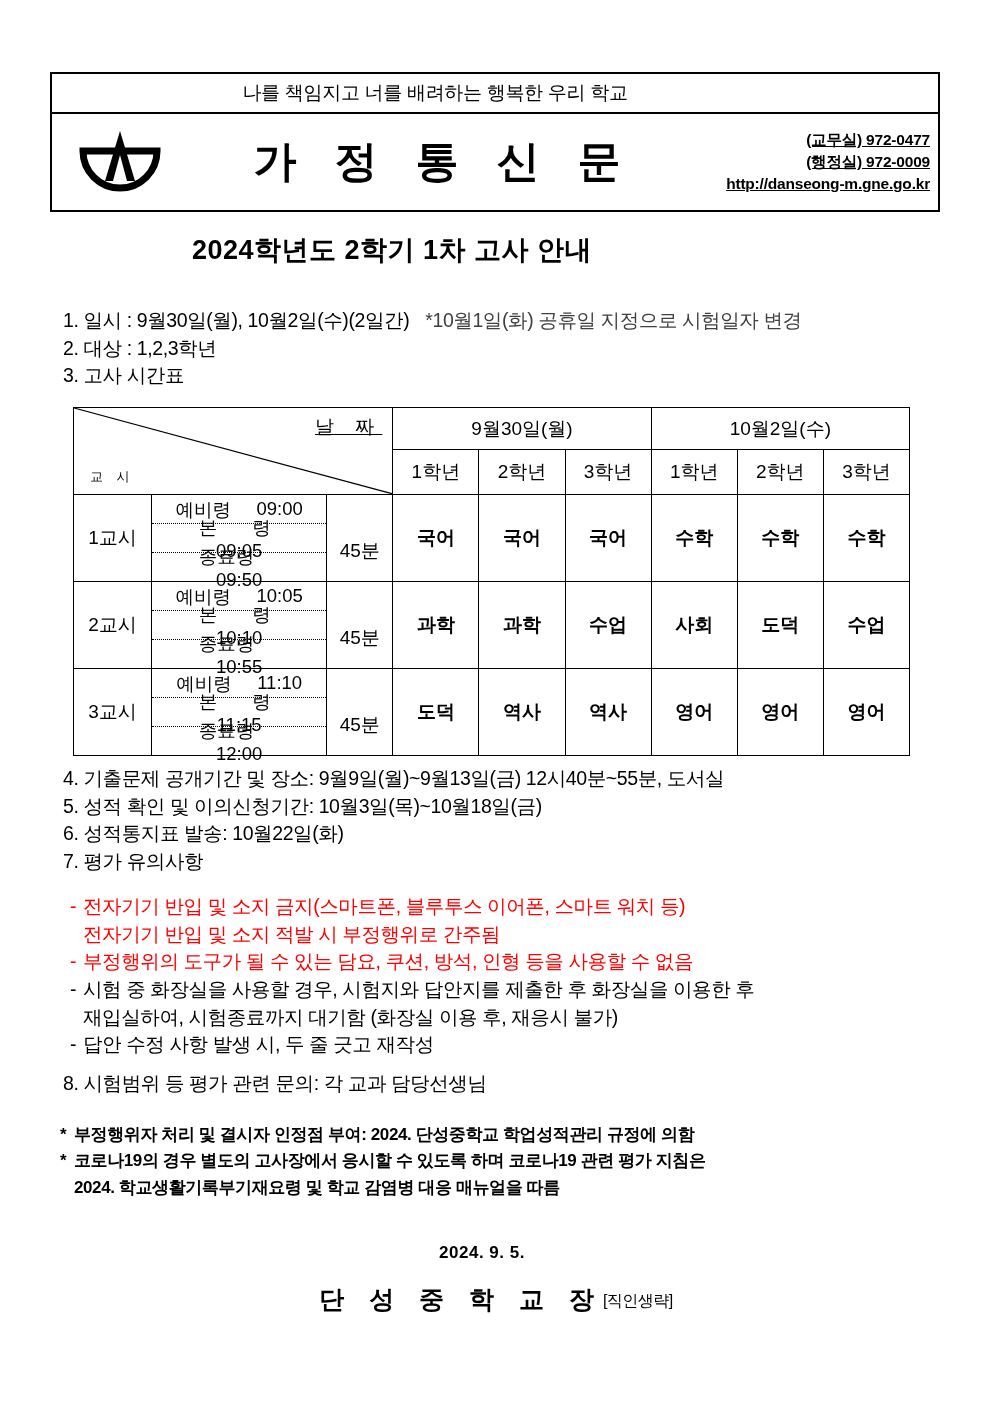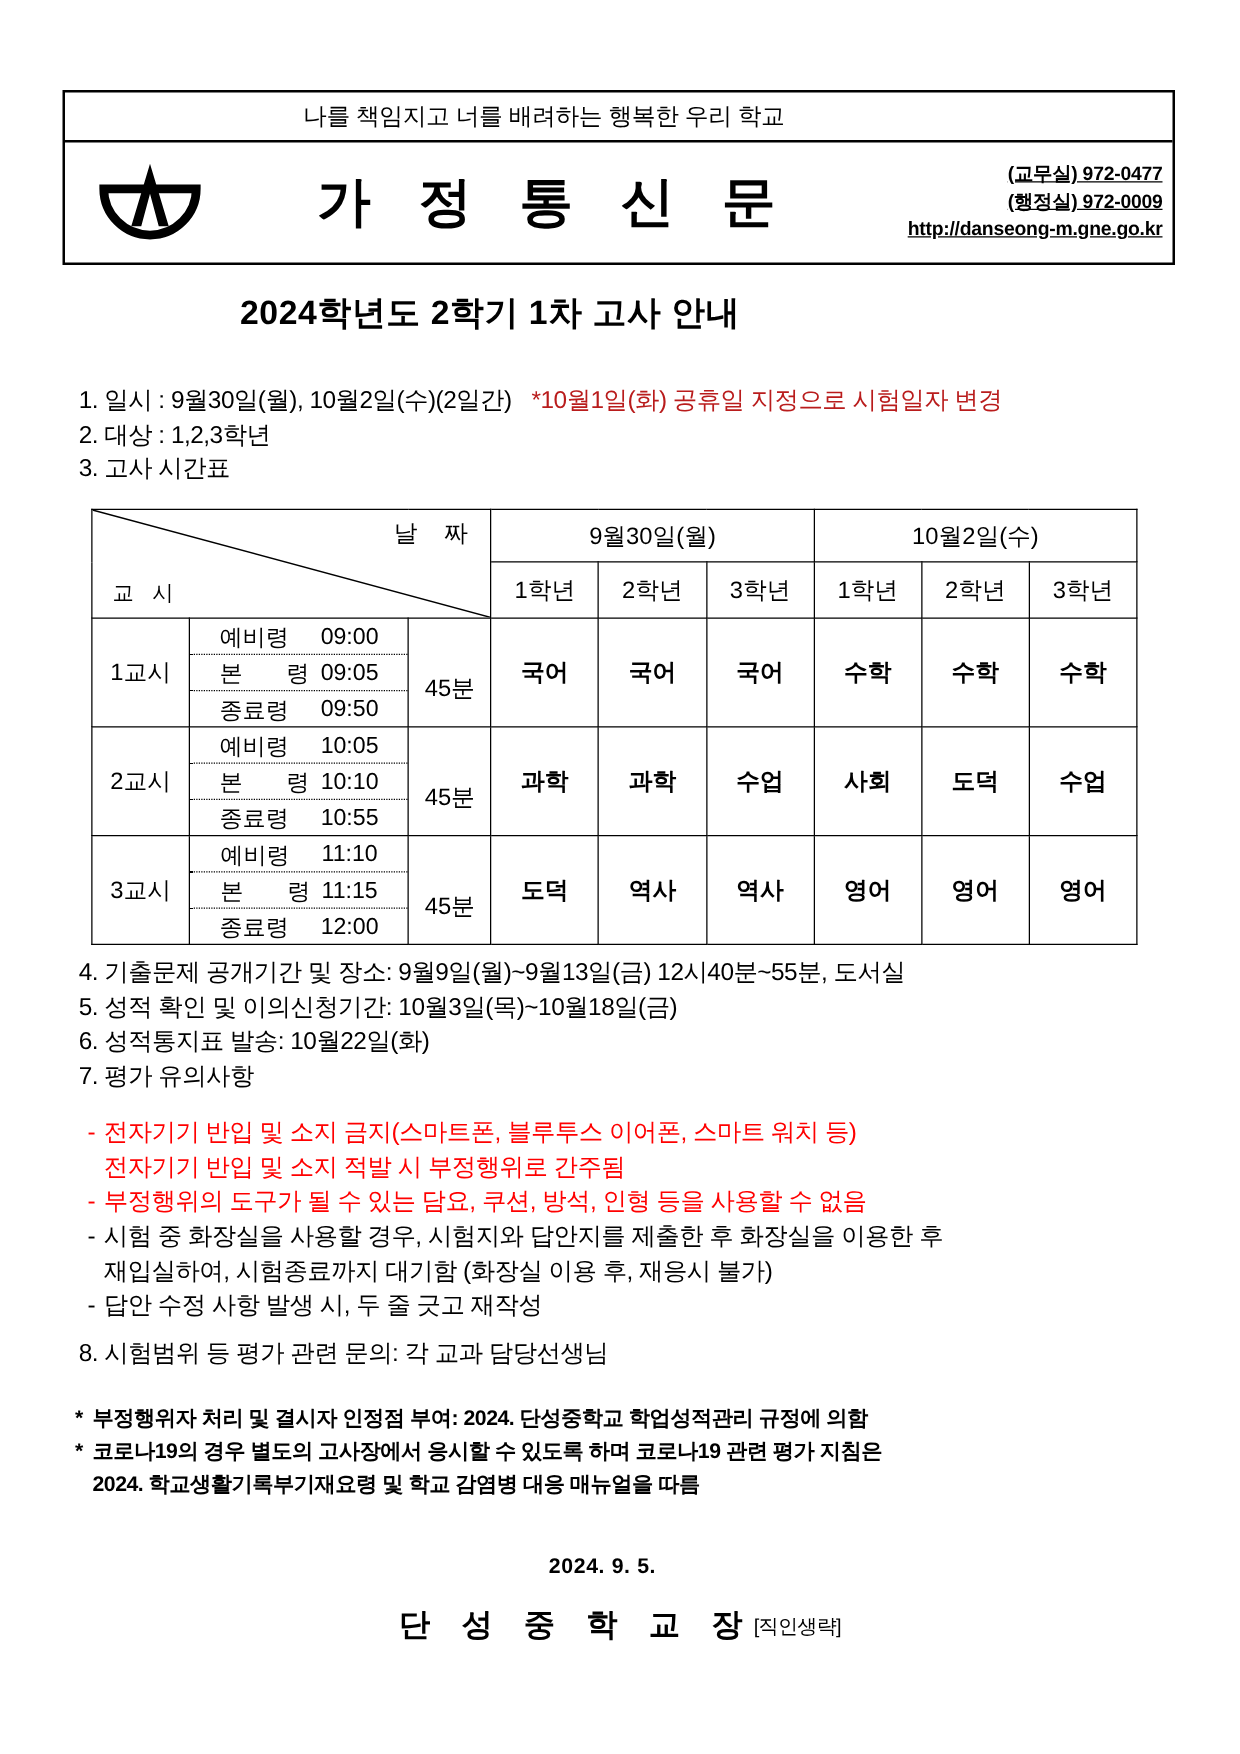--- a/index.html
+++ b/index.html
@@ -97,21 +97,21 @@
     top: 307px;
     width: 880px;
     font-size: 19.5px;
     letter-spacing: -0.4px;
   }
   .li {
     line-height: 1.42;
     white-space: nowrap;
   }
   .li .red {
-    color: #b91c1c;
+    color: #404040;
     margin-left: 16px;
     text-align: right;
   }
 
   
   .tt {
     position: absolute;
     left: 73px;
     top: 407px;
     width: 837px;
@@ -133,45 +133,47 @@
   .corner .diag {
     position: absolute;
     inset: 0;
   }
   .corner .lbl-date {
     position: absolute;
     right: 10px;
     top: 6px;
     font-size: 19px;
     letter-spacing: 8px;
+    text-decoration: underline;
   }
   .corner .lbl-period {
     position: absolute;
     left: 16px;
     bottom: 8px;
-    font-size: 17px;
+    font-size: 13px;
     letter-spacing: 5px;
   }
   .dhead { height: 40px; font-size: 20px; }
   .ghead { height: 42px; font-size: 19px; }
   .period-cell { font-size: 19px; }
   .bells {
     padding: 0 !important;
     vertical-align: middle;
   }
   .bells .bell {
     display: flex;
     align-items: center;
     justify-content: center;
     height: 28px;
     font-size: 18.5px;
     white-space: nowrap;
   }
   .bells .bell + .bell {
     border-top: 1.5px dotted #000;
+    flex-direction: column;
   }
   .bells .bname {
     display: inline-block;
     width: 72px;
     text-align: justify;
     text-align-last: justify;
     margin-right: 9px;
   }
   .dur-cell {
     font-size: 18.5px;

